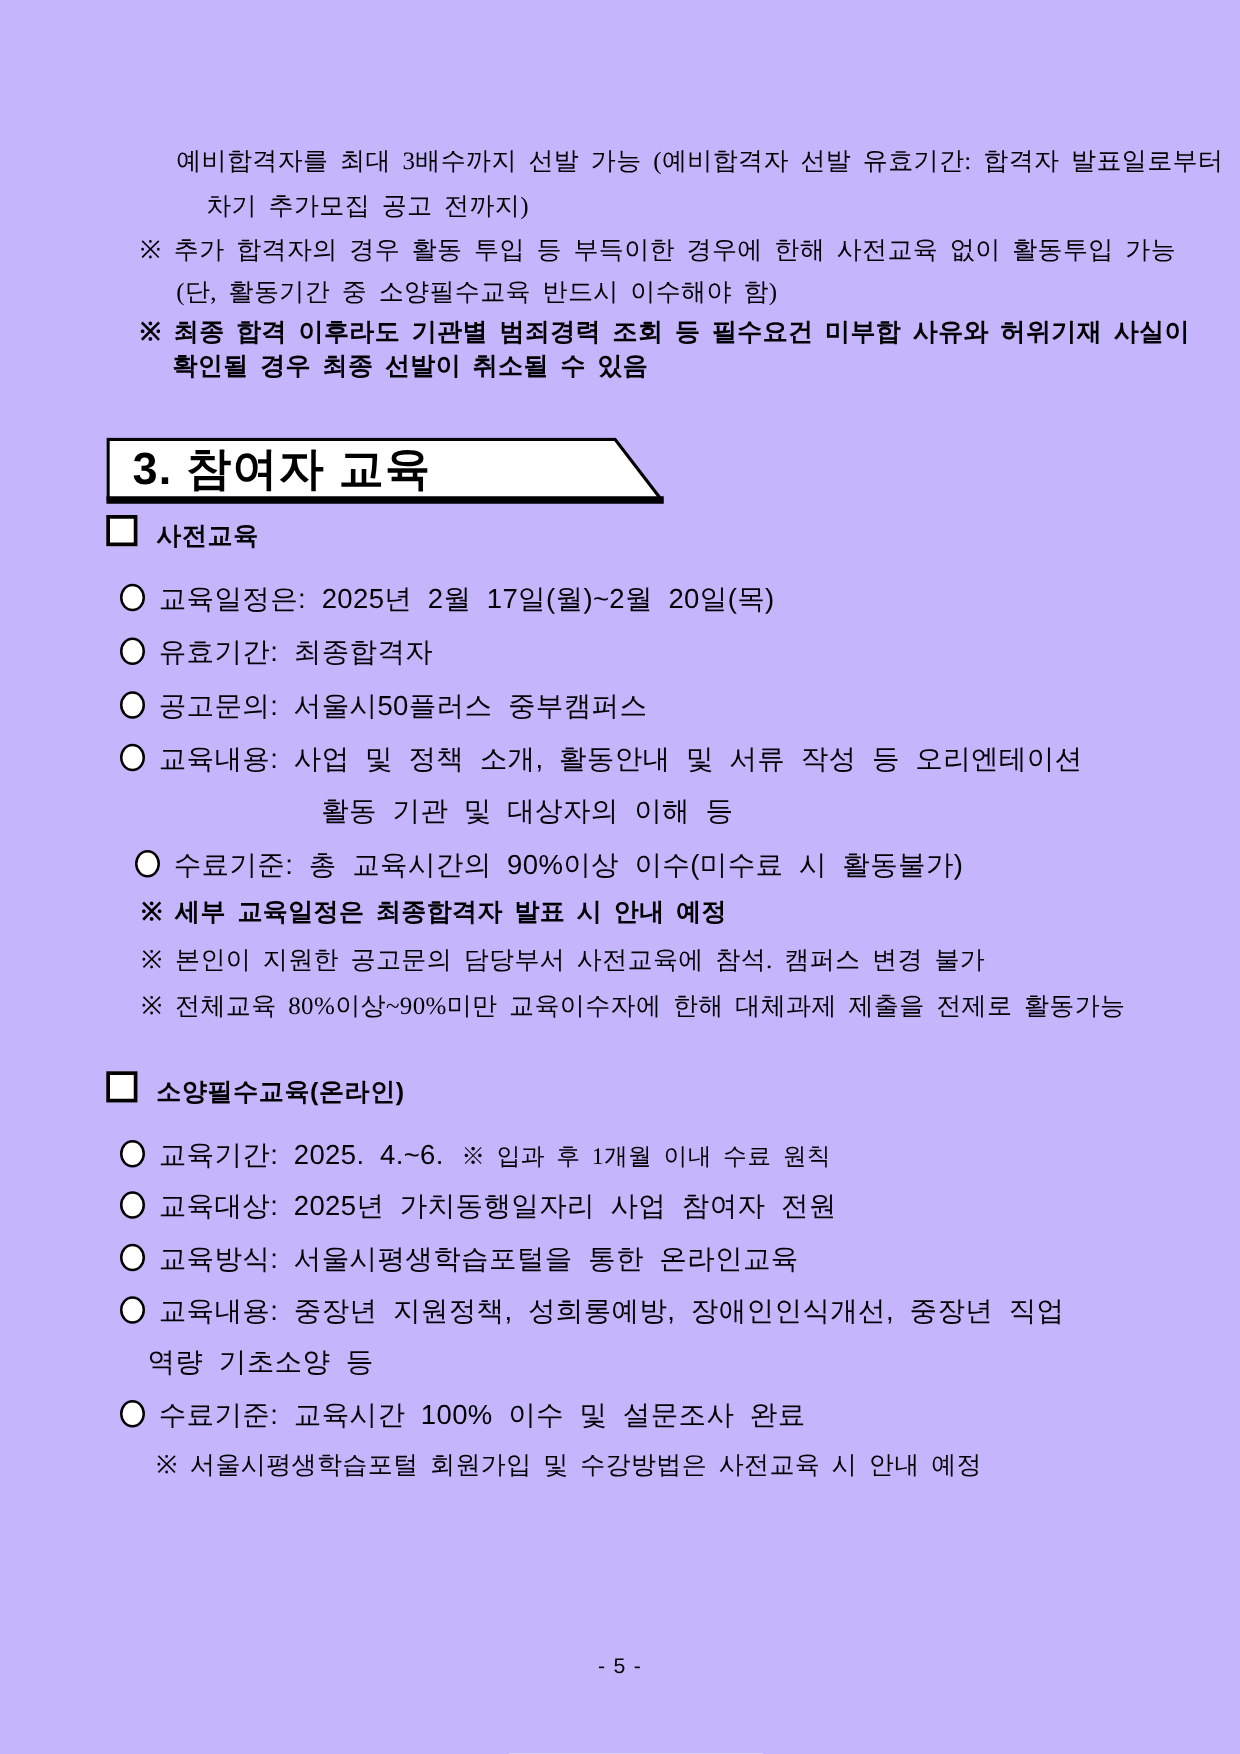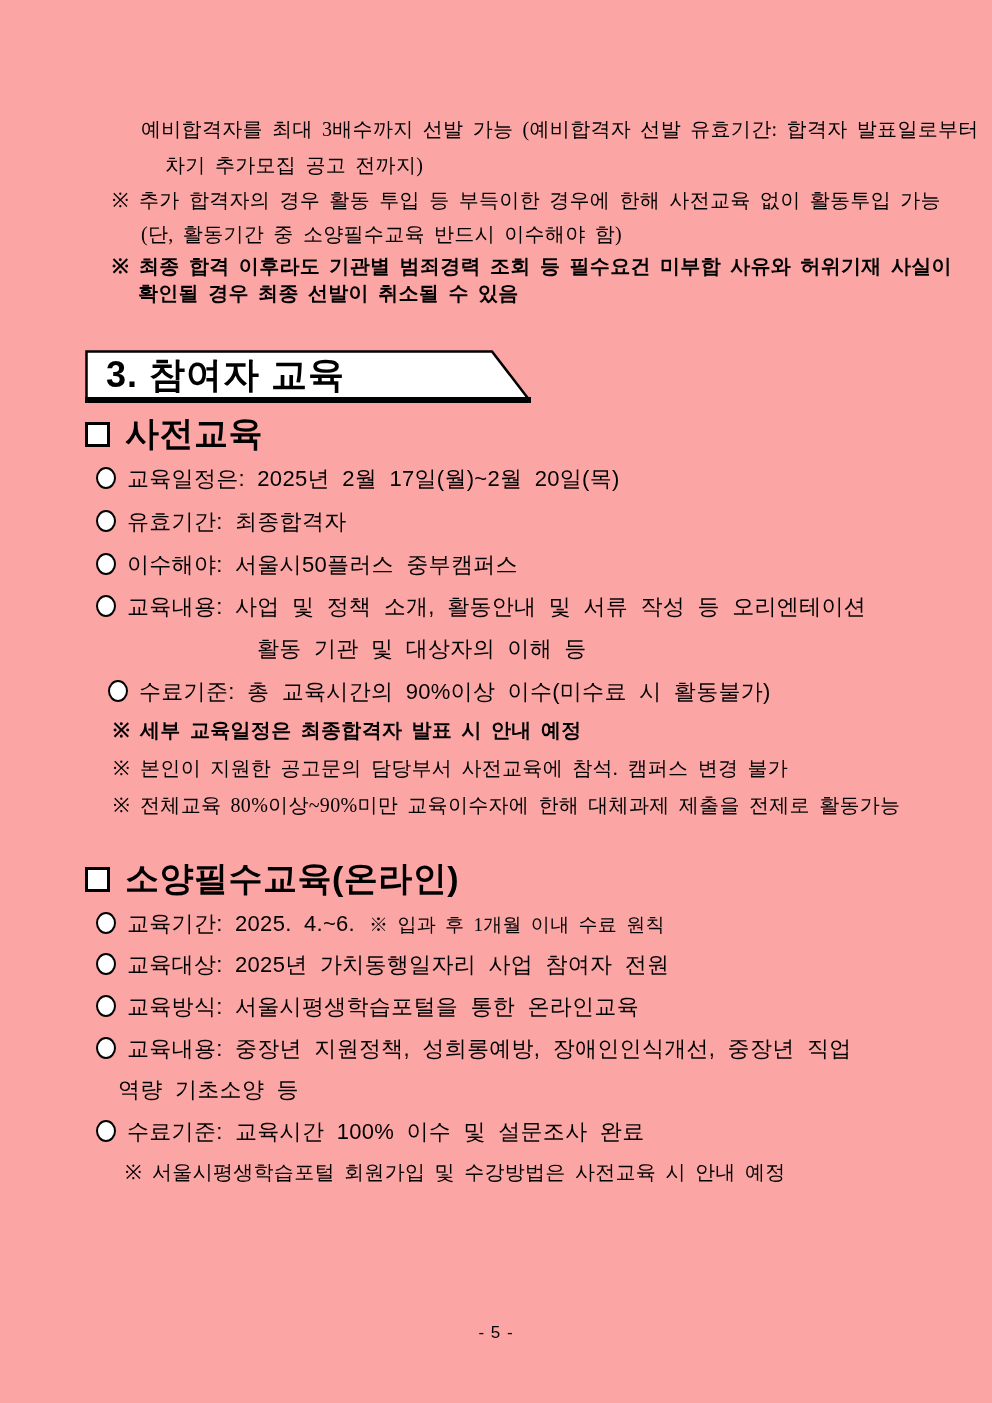--- a/index.html
+++ b/index.html
@@ -1,32 +1,32 @@
 <!DOCTYPE html>
 <html><head>
 <meta charset="utf-8">
 <style>
   html,body{margin:0;padding:0;background:#ffffff;}
   .page{
     position:relative;
     width:992px;height:1403px;
-    background:#fca5a5;color:#000;
+    background:#c4b5fd;color:#000;
     overflow:hidden;
     font-family:"Liberation Serif","DejaVu Serif",serif;
   }
   .r{position:absolute;white-space:nowrap;line-height:1.25;}
   .ser{font-family:"Liberation Serif","DejaVu Serif",serif;font-size:20px;letter-spacing:.3px;word-spacing:4px;}
   .san{font-family:"Liberation Sans","DejaVu Sans",sans-serif;}
   .b{font-weight:bold;}
   .oi{font-family:"Liberation Sans","DejaVu Sans",sans-serif;font-size:22px;word-spacing:6px;letter-spacing:.3px;}
   .ob{display:inline-block;width:16px;height:18px;border:2px solid #000;border-radius:50%;
       margin-right:11px;vertical-align:-3px;background:#fff;}
   .sq{display:inline-block;width:19px;height:19px;border:3px solid #000;margin-right:15px;
       vertical-align:-2px;background:#fff;}
-  .h2t{font-size:34px;font-weight:bold;letter-spacing:.5px;}
+  .h2t{font-size:20px;font-weight:bold;letter-spacing:.5px;}
   .note{font-size:20px;word-spacing:4px;}
   .refmark{display:inline-block;margin-right:10px;}
   .small-inline{font-family:"Liberation Serif","DejaVu Serif",serif;font-size:19px;font-weight:normal;
       word-spacing:4px;margin-left:14px;}
   .banner{position:absolute;left:85px;top:350px;width:448px;height:55px;}
   .banner svg{position:absolute;left:0;top:0;}
   .banner-title{position:absolute;left:21px;top:0;height:49px;line-height:49px;
       font-size:36px;font-weight:bold;letter-spacing:1px;}
   .footer{position:absolute;top:1323px;left:0;width:100%;text-align:center;
       font-family:"Liberation Sans","DejaVu Sans",sans-serif;font-size:17px;letter-spacing:1px;}
@@ -61,21 +61,21 @@
     <span class="sq"></span><span class="h2t">사전교육</span>
   </div>
 
   <div class="r oi" style="top:465px;left:96px;">
     <span class="ob"></span><span>교육일정은: 2025년 2월 17일(월)~2월 20일(목)</span>
   </div>
   <div class="r oi" style="top:508px;left:96px;">
     <span class="ob"></span><span>유효기간: 최종합격자</span>
   </div>
   <div class="r oi" style="top:551px;left:96px;">
-    <span class="ob"></span><span>이수해야: 서울시50플러스 중부캠퍼스</span>
+    <span class="ob"></span><span>공고문의: 서울시50플러스 중부캠퍼스</span>
   </div>
   <div class="r oi" style="top:593px;left:96px;">
     <span class="ob"></span><span>교육내용: 사업 및 정책 소개, 활동안내 및 서류 작성 등 오리엔테이션</span>
   </div>
   <div class="r oi" style="top:635px;left:257px;">활동 기관 및 대상자의 이해 등</div>
   <div class="r oi" style="top:678px;left:108px;">
     <span class="ob"></span><span>수료기준: 총 교육시간의 90%이상 이수(미수료 시 활동불가)</span>
   </div>
 
   <div class="r ser note b" style="top:718px;left:113px;">

